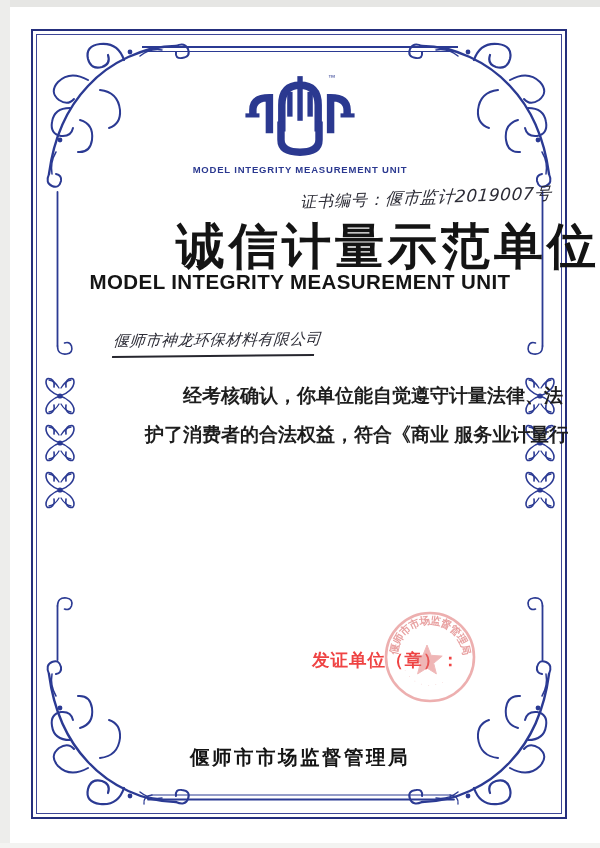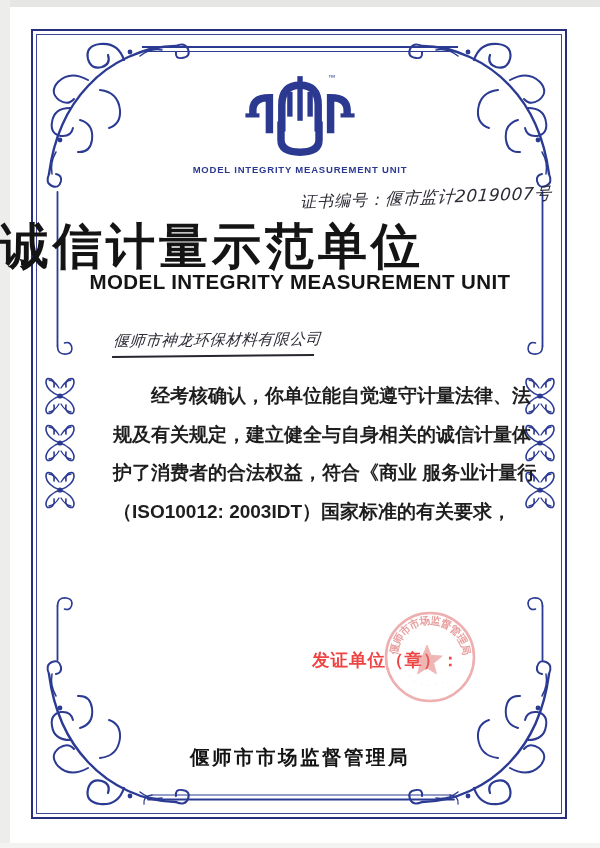--- a/index.html
+++ b/index.html
@@ -31,21 +31,21 @@
     position:absolute;top:186px;left:300px;width:260px;
     color:#2c2c36;white-space:nowrap;
     font-family:"DejaVu Sans",sans-serif;
     transform:rotate(-2deg);
   }
   .certno .lbl{font-size:16px;font-style:italic;letter-spacing:1px;}
   .certno .val{font-size:17px;font-style:italic;letter-spacing:.5px;transform:skewX(-6deg);display:inline-block;}
 
   
   .title-cn{
-    position:absolute;top:214px;left:0;width:600px;text-align:left;
+    position:absolute;top:214px;left:0;width:600px;text-align:right;
     font-family:"Liberation Serif","DejaVu Serif",serif;
     font-size:49px;font-weight:900;letter-spacing:4px;color:#141414;
   }
   .title-en{
     position:absolute;top:270px;left:0;width:600px;text-align:center;
     font-size:20.5px;font-weight:800;letter-spacing:.4px;color:#151515;
   }
 
   
   .company{
@@ -55,21 +55,21 @@
     font-family:"DejaVu Sans",sans-serif;
     transform:rotate(-.6deg) skewX(-5deg);
     white-space:nowrap;
   }
 
   
   .body-block{
     position:absolute;top:377px;left:113px;width:378px;
     font-size:19px;font-weight:600;color:#1e1e1e;line-height:38.5px;
   }
-  .body-line{text-align:justify;text-align-last:justify;white-space:nowrap;}
+  .body-line{text-align:justify;text-align-last:justify;white-space:nowrap;margin-left:32px;}
   .body-line:nth-child(1){text-indent:2em;}
   .body-line:nth-child(5){letter-spacing:6px;}
   .body-line:nth-child(6){letter-spacing:.5px;}
   .body-line:nth-child(7){text-align-last:left;}
 
   
   .issuer{
     position:absolute;top:648px;left:312px;
     font-size:17.5px;font-weight:600;color:#ef4444;letter-spacing:1px;
   }
@@ -173,23 +173,21 @@
   <span class="lbl">证书编号：</span><span class="val">偃市监计2019007号</span>
 </div>
 
 <div class="title-cn">诚信计量示范单位</div>
 <div class="title-en">MODEL INTEGRITY MEASUREMENT UNIT</div>
 
 <div class="company">偃师市神龙环保材料有限公司</div>
 
 <div class="body-block">
   <div class="body-line">经考核确认，你单位能自觉遵守计量法律、法</div>
-  <div class="body-line">规及有关规定，建立健全与自身相关的诚信计量体</div>
   <div class="body-line">护了消费者的合法权益，符合《商业 服务业计量行</div>
-  <div class="body-line">（ISO10012: 2003IDT）国家标准的有关要求，</div>
 </div>
 
 <div class="issuer">发证单位（章）：</div>
 
 <svg class="seal" viewBox="0 0 120 120">
   <circle cx="60" cy="60" r="44" fill="none" stroke="#e07a7a" stroke-width="2.6" opacity=".75"></circle>
   <polygon points="57,48 61.1,58.3 72.2,59.1 63.7,66.2 66.4,76.9 57,71 47.6,76.9 50.3,66.2 41.8,59.1 52.9,58.3" fill="#e06a6a" opacity=".6" stroke="#df6f6f" stroke-width="1"></polygon>
   <path id="sealArcTop" d="M60,60 m-33,0 a33,33 0 1,1 66,0" fill="none"></path>
   <path id="sealArcBot" d="M60,60 m-30,0 a30,30 0 1,0 60,0" fill="none"></path>
   <text font-size="10.5" fill="#dd7373" opacity=".85" font-weight="bold">

